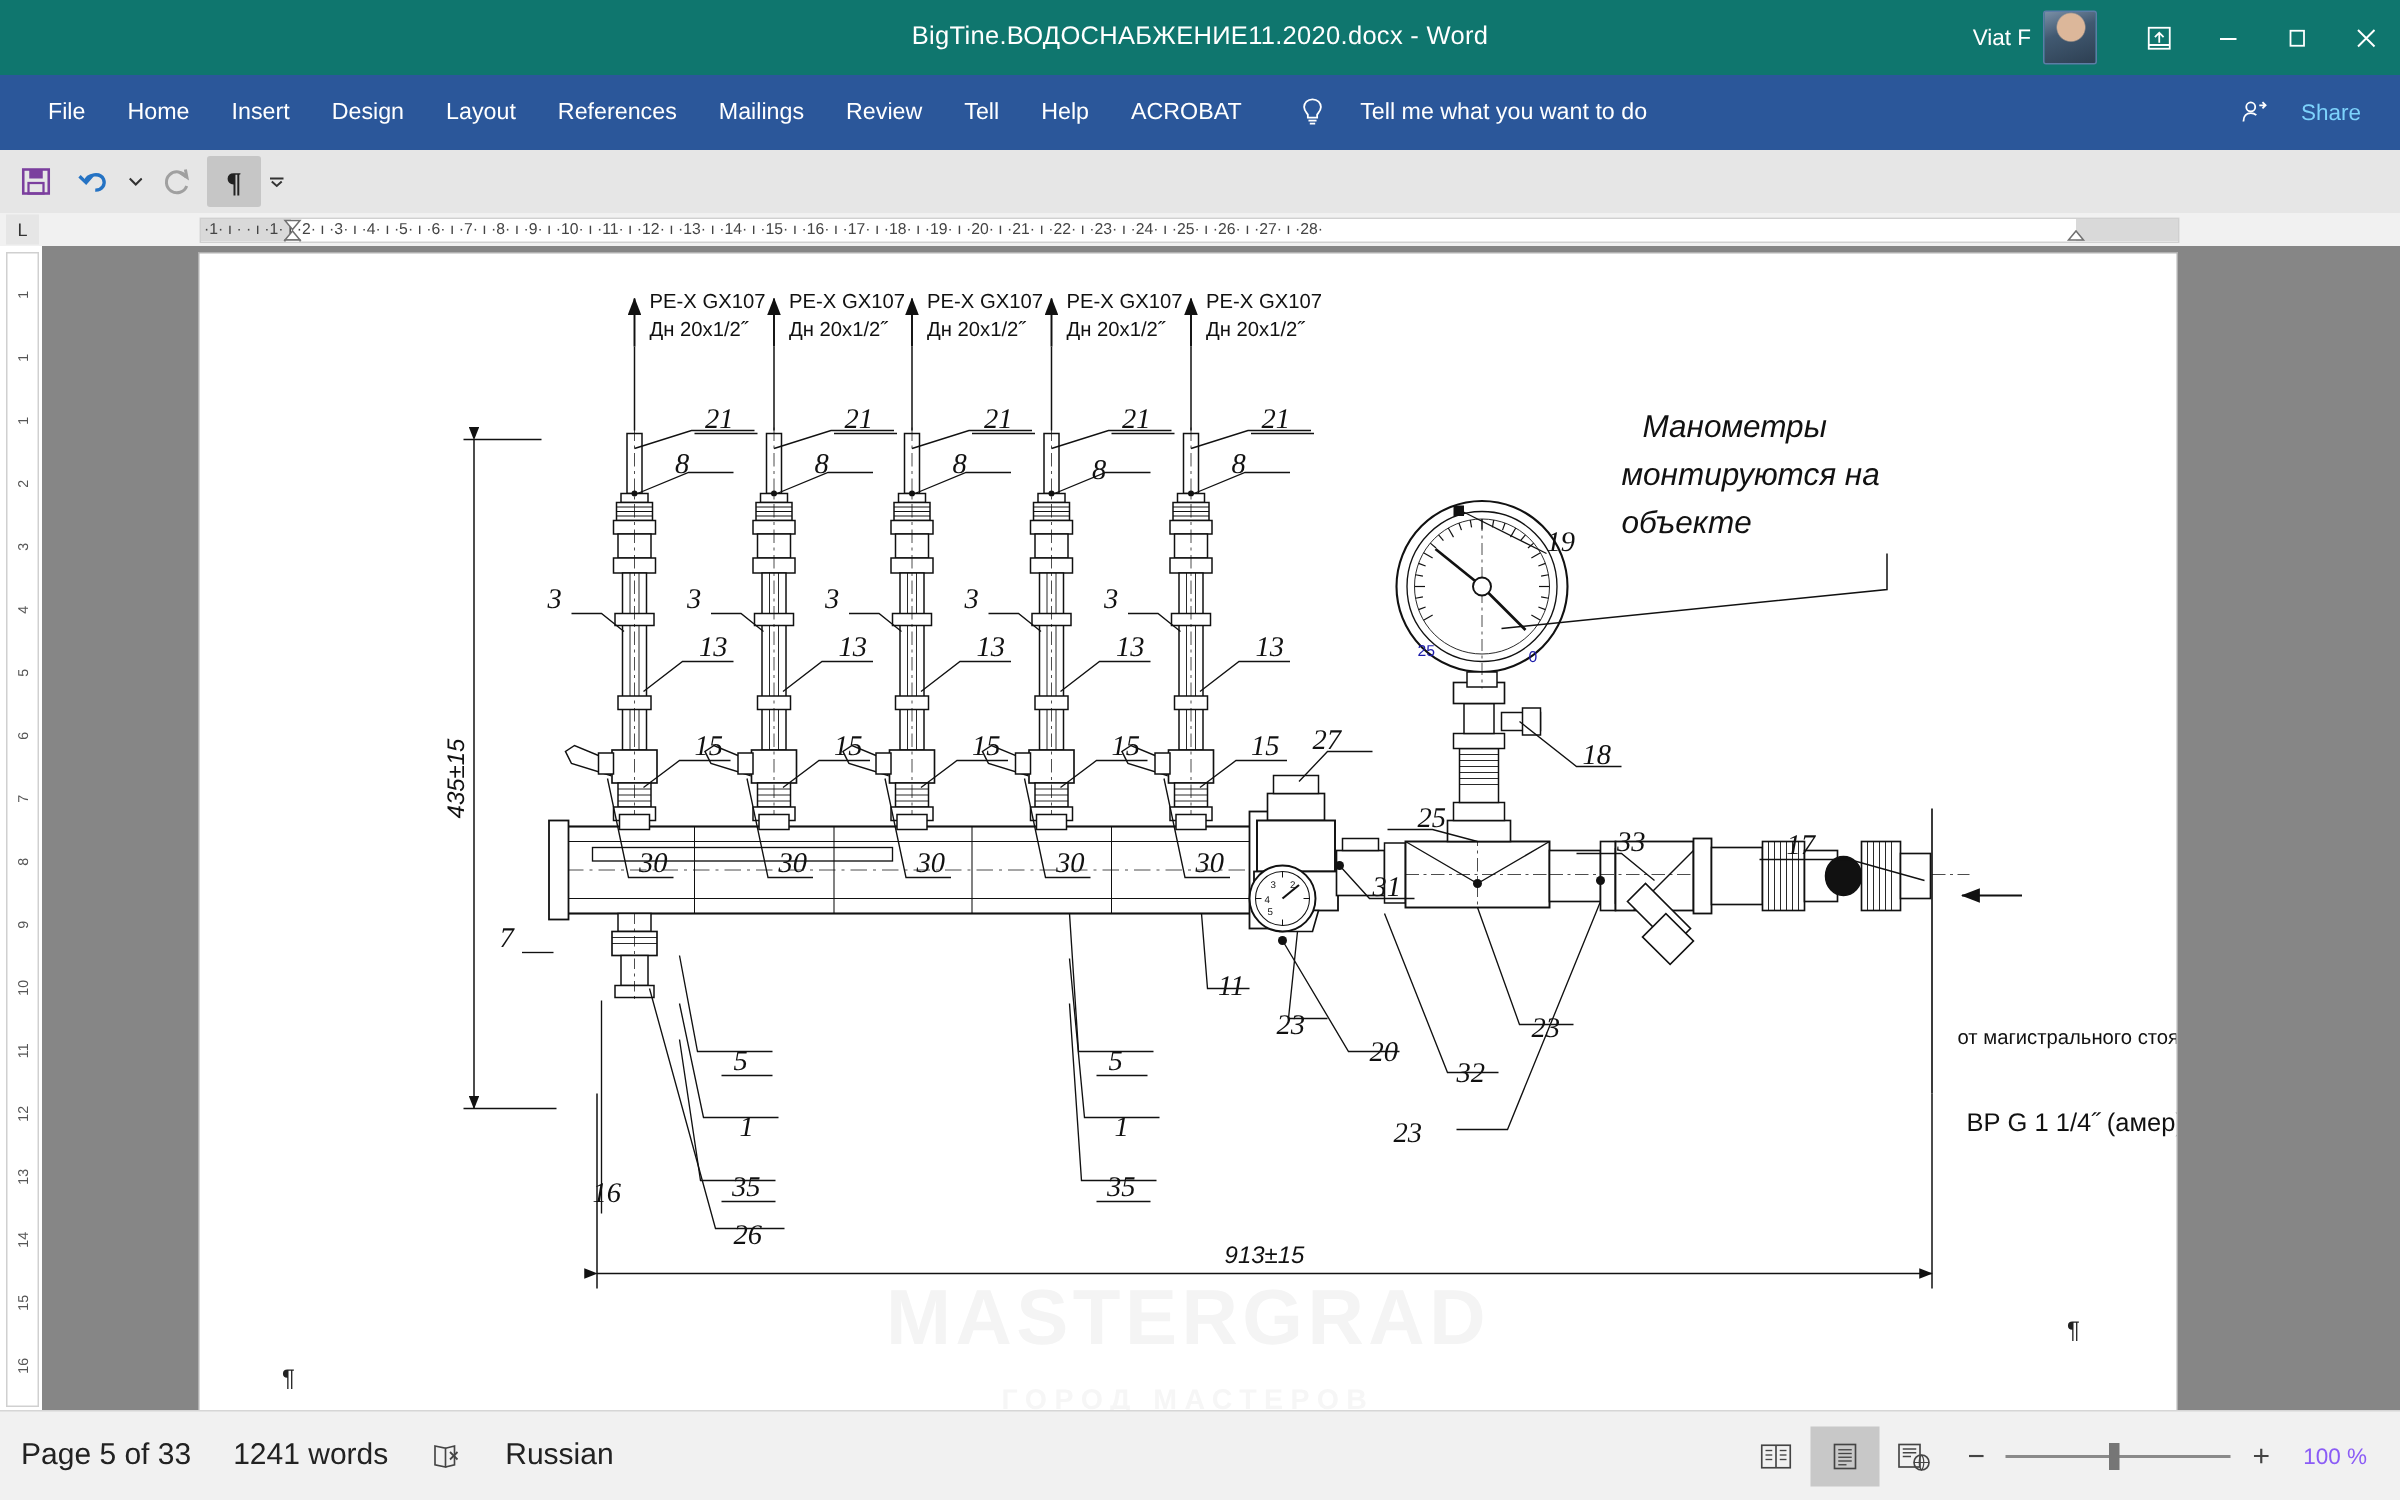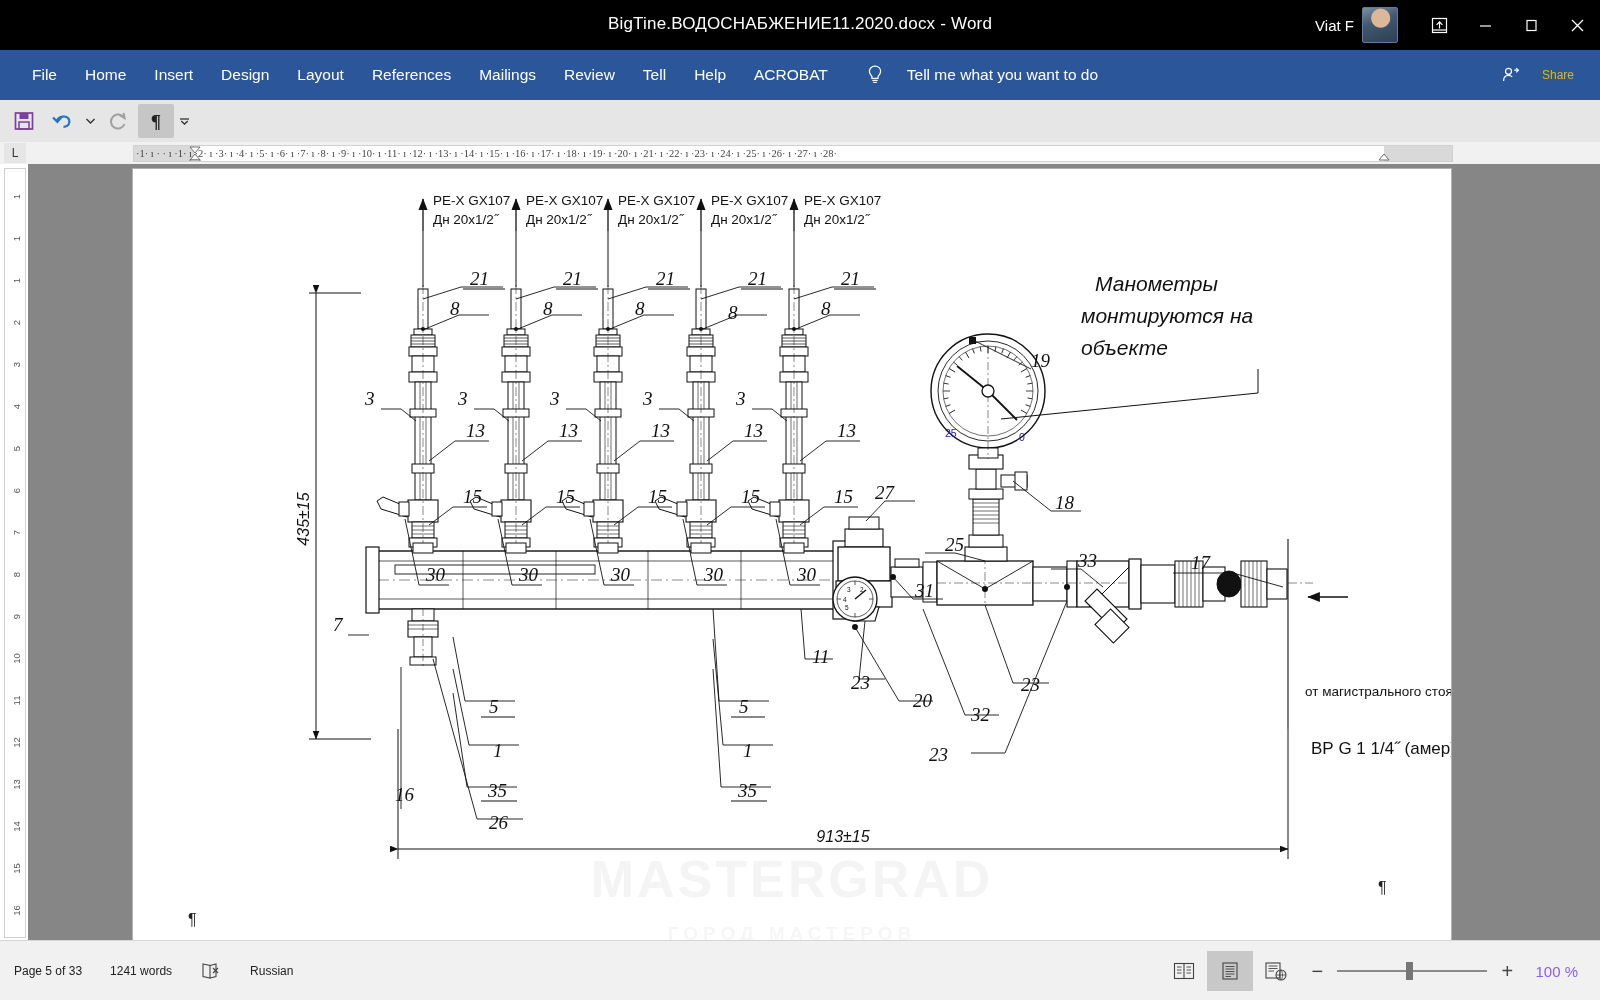--- a/index.html
+++ b/index.html
@@ -6,21 +6,21 @@
   html, body {
     width: 1600px; height: 1000px; overflow: hidden;
     font-family: "Liberation Sans", sans-serif;
     background: #ffffff;
   }
   #app { position: relative; width: 1600px; height: 1000px; }
 
   
   .titlebar {
     position: absolute; left:0; top:0; width:1600px; height:50px;
-    background: #000000; color:#fff;
+    background: #0f766e; color:#fff;
     display:flex; align-items:center;
   }
   .title-text {
     position:absolute; left:0; right:0; text-align:center;
     font-size:17px; color:#ffffff; letter-spacing:.2px;
     top:14px;
   }
   .tb-right { position:absolute; right:0; top:0; height:50px; display:flex; align-items:center; }
   .user-name { font-size:15px; color:#fff; margin-right:8px; }
   .avatar {
@@ -46,21 +46,21 @@
     font-size:15.5px; color:#ffffff; padding:0 14px; height:50px;
     display:flex; align-items:center; white-space:nowrap;
   }
   .rb-tab:first-child { margin-left:18px; }
   .tellme {
     display:flex; align-items:center; gap:23px; margin-left:24px;
     font-size:15.5px; color:#fff;
   }
   .share {
     position:absolute; right:26px; top:0; height:50px; display:flex; align-items:center; gap:22px;
-    font-size:12px; color:#eab308;
+    font-size:15px; color:#7dd3fc;
   }
 
   
   .qat {
     position:absolute; left:0; top:100px; width:1600px; height:42px;
     background:#e6e6e6; display:flex; align-items:center; padding-left:6px; gap:2px;
   }
   .qat-btn {
     width:36px; height:34px; display:flex; align-items:center; justify-content:center;
     border-radius:2px;
@@ -75,21 +75,21 @@
     display:flex; align-items:center; justify-content:center;
     background:#e6e6e6; font-size:12px; color:#333;
   }
   .hruler {
     position:absolute; left:133px; top:145px; width:1320px; height:17px;
     background:#ffffff; border:1px solid #d0d0d0; overflow:hidden;
     font-size:10.5px; color:#444; letter-spacing:0;
     white-space:nowrap; line-height:15px;
   }
   .hr-margin { position:absolute; top:0; height:15px; background:#d9d9d9; }
-  .hruler .ticks { position:relative; padding-left:2px;font-family:Liberation Serif, serif; }
+  .hruler .ticks { position:relative; padding-left:2px; }
 
   
   .vruler {
     position:absolute; left:4px; top:168px; width:22px; height:770px;
     background:#ffffff; border:1px solid #d0d0d0; overflow:hidden;
   }
   .vr-mark {
     position:absolute; left:0; width:22px; text-align:center;
     font-size:9.5px; color:#555;
     transform:rotate(-90deg);
@@ -117,21 +117,21 @@
 
   
   .drawing { position:absolute; left:0; top:0; width:1318px; height:780px; }
 
   
   .statusbar {
     position:absolute; left:0; top:940px; width:1600px; height:60px;
     background:#f1f1f1; border-top:1px solid #d6d6d6;
     display:flex; align-items:center;
   }
-  .sb-item { font-size:12px; color:#222; padding:0 14px; height:60px; display:flex; align-items:center; gap:8px; white-space:nowrap; }
+  .sb-item { font-size:20px; color:#222; padding:0 14px; height:60px; display:flex; align-items:center; gap:8px; white-space:nowrap; }
   .sb-right { position:absolute; right:0; top:0; height:60px; display:flex; align-items:center; gap:0; }
   .viewbtn { width:46px; height:40px; display:flex; align-items:center; justify-content:center; }
   .viewbtn.active { background:#c8c8c8; }
   .zoom-slider { display:flex; align-items:center; gap:12px; padding:0 10px; }
   .zs-track { position:relative; width:150px; height:2px; background:#8a8a8a; }
   .zs-thumb { position:absolute; left:69px; top:-8px; width:7px; height:18px; background:#767676; }
   .zs-sign { font-size:20px; color:#444; width:16px; text-align:center; }
   .zoom-pct { font-size:15px; color:#8b5cf6; padding-right:22px; padding-left:10px; }
 </style>
 </head>

